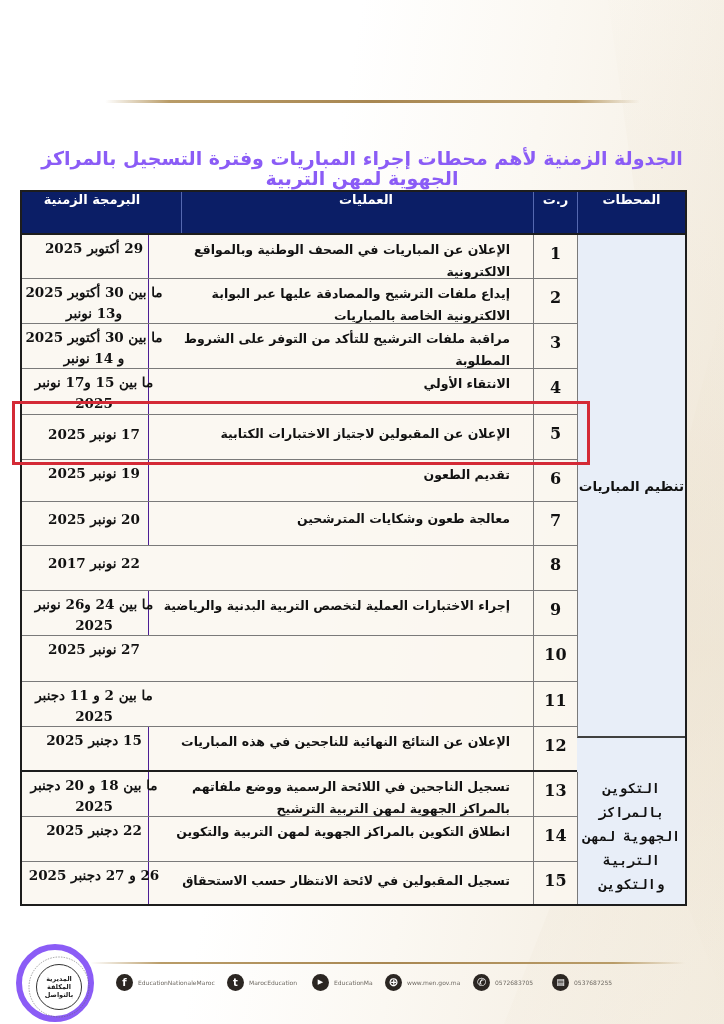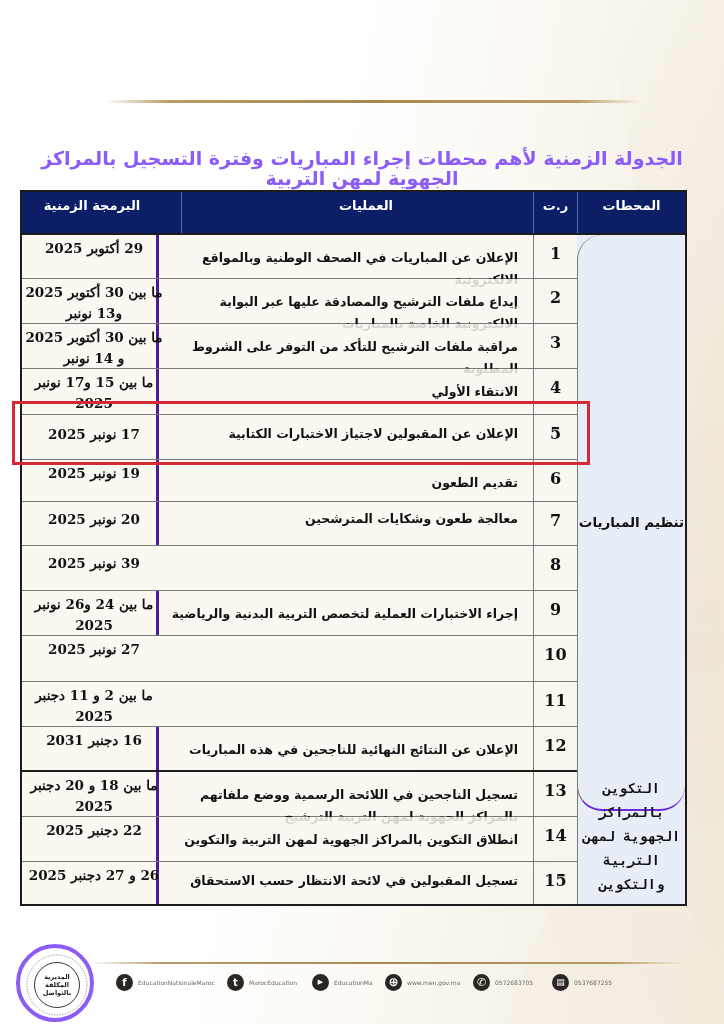--- a/index.html
+++ b/index.html
@@ -47,21 +47,21 @@
     background: #e8eef8;
   }
   .header {
     position: absolute; left: 0; right: 0; top: 0; height: 43px;
     background: #0b1e66;
     border-bottom: 2px solid #1d1d1d;
   }
   .hcell {
     position: absolute; top: 0; height: 41px;
     color: #ffffff; font-weight: bold; font-size: 13px;
-    text-align: center; padding-top: 6px;
+    text-align: center; 
     border-left: 1px solid #5568b0;
   }
   .hcell:last-child { border-left: none; }
   .hc-stations { right: 0; width: 108px; }
   .hc-num { right: 108px; width: 44px; }
   .hc-ops { right: 135px; width: 369px; }
   .hc-date { right: 521px; width: 144px; border-left: none; }
 
   .row {
     position: absolute; right: 108px; left: 0;
@@ -71,51 +71,51 @@
   .row.last-in-group { border-bottom: 2px solid #1d1d1d; }
   .row.last { border-bottom: none; }
   .cell { position: absolute; top: 0; bottom: 0; }
   .c-num {
     right: 0; width: 44px; text-align: center;
     font-family: "DejaVu Serif", "Liberation Serif", serif;
     font-weight: bold; font-size: 16px; padding-top: 9px;
     border-left: 1px solid #7a7a7a;
   }
   .c-ops {
-    right: 52px; width: 369px;
+    right: 60px; width: 369px;
     font-weight: bold; font-size: 12.5px; line-height: 22px;
-    padding: 12px 7px 0 6px; text-align: right;
-    border-left: 3px solid #4c1d95;
+    padding: 4px 7px 0 6px; text-align: right;
+    border-left: 1px solid #4c1d95;
   }
   .c-date {
     left: 0; width: 144px; text-align: center;
     font-family: "DejaVu Serif", "Liberation Serif", serif;
     font-weight: bold; font-size: 13.5px; line-height: 21px; padding-top: 3px;
   }
 
   .group-cell {
     position: absolute; right: 0; width: 108px;
     display: flex; align-items: center; justify-content: center;
     text-align: center; font-weight: bold; font-size: 13.5px; line-height: 24px;
     border-left: 1px solid #7a7a7a;
     color: #111;
   }
-  .group-1 { top: 43px; height: 576px; border-bottom: 2px solid #6d28d9; border-radius: 25px; }
+  .group-1 { top: 43px; height: 503px; border-bottom: 2px solid #404040; }
   .group-2 { top: 580px; bottom: 0; font-family: Liberation Mono, monospace; }
 
   .highlight {
     position: absolute; left: 12px; top: 401px; width: 578px; height: 64px;
     border: 3.5px solid #d42a36;
     pointer-events: none;
   }
 
   
   .seal {
     position: absolute; left: 16px; top: 944px; width: 78px; height: 78px;
-    border: 4px solid #8b5cf6; border-radius: 50%;
+    border: 6px solid #8b5cf6; border-radius: 50%;
     background: rgba(255,255,255,0.6);
   }
   .seal-inner {
     position: absolute; left: 14px; top: 14px; width: 46px; height: 46px;
     border: 1.5px solid #333; border-radius: 50%;
     display: flex; align-items: center; justify-content: center;
     direction: rtl; text-align: center;
     font-family: "DejaVu Sans", sans-serif; font-size: 6.5px; line-height: 8px; color: #222; font-weight: bold;
   }
   .seal-ring-text {
@@ -193,39 +193,39 @@
     <div class="cell c-ops">تقديم الطعون</div>
     <div class="cell c-date">19 نونبر 2025</div>
   </div>
   <div class="row" style="top:310px;height:44px;">
     <div class="cell c-num">7</div>
     <div class="cell c-ops" style="padding-top:6px;">معالجة طعون وشكايات المترشحين</div>
     <div class="cell c-date" style="padding-top:7px;">20 نونبر 2025</div>
   </div>
   <div class="row" style="top:354px;height:45px;">
     <div class="cell c-num">8</div>
-    <div class="cell c-date" style="padding-top:7px;">39 نونبر 2025</div>
+    <div class="cell c-date" style="padding-top:7px;">22 نونبر 2017</div>
   </div>
   <div class="row" style="top:399px;height:45px;">
     <div class="cell c-num">9</div>
     <div class="cell c-ops">إجراء الاختبارات العملية  لتخصص التربية البدنية والرياضية</div>
     <div class="cell c-date">ما بين 24 و26 نونبر 2025</div>
   </div>
   <div class="row" style="top:444px;height:46px;">
     <div class="cell c-num">10</div>
     <div class="cell c-date">27 نونبر 2025</div>
   </div>
   <div class="row" style="top:490px;height:45px;">
     <div class="cell c-num">11</div>
     <div class="cell c-date">ما بين 2 و 11 دجنبر 2025</div>
   </div>
   <div class="row last-in-group" style="top:535px;height:45px;">
     <div class="cell c-num">12</div>
     <div class="cell c-ops">الإعلان عن النتائج النهائية للناجحين في هذه المباريات</div>
-    <div class="cell c-date">16 دجنبر 2031</div>
+    <div class="cell c-date">15 دجنبر 2025</div>
   </div>
   <div class="row" style="top:580px;height:45px;">
     <div class="cell c-num">13</div>
     <div class="cell c-ops">تسجيل الناجحين في اللائحة الرسمية ووضع ملفاتهم بالمراكز الجهوية لمهن التربية الترشيح</div>
     <div class="cell c-date">ما بين 18 و 20 دجنبر 2025</div>
   </div>
   <div class="row" style="top:625px;height:45px;">
     <div class="cell c-num">14</div>
     <div class="cell c-ops">انطلاق التكوين بالمراكز الجهوية لمهن التربية والتكوين</div>
     <div class="cell c-date">22 دجنبر 2025</div>

